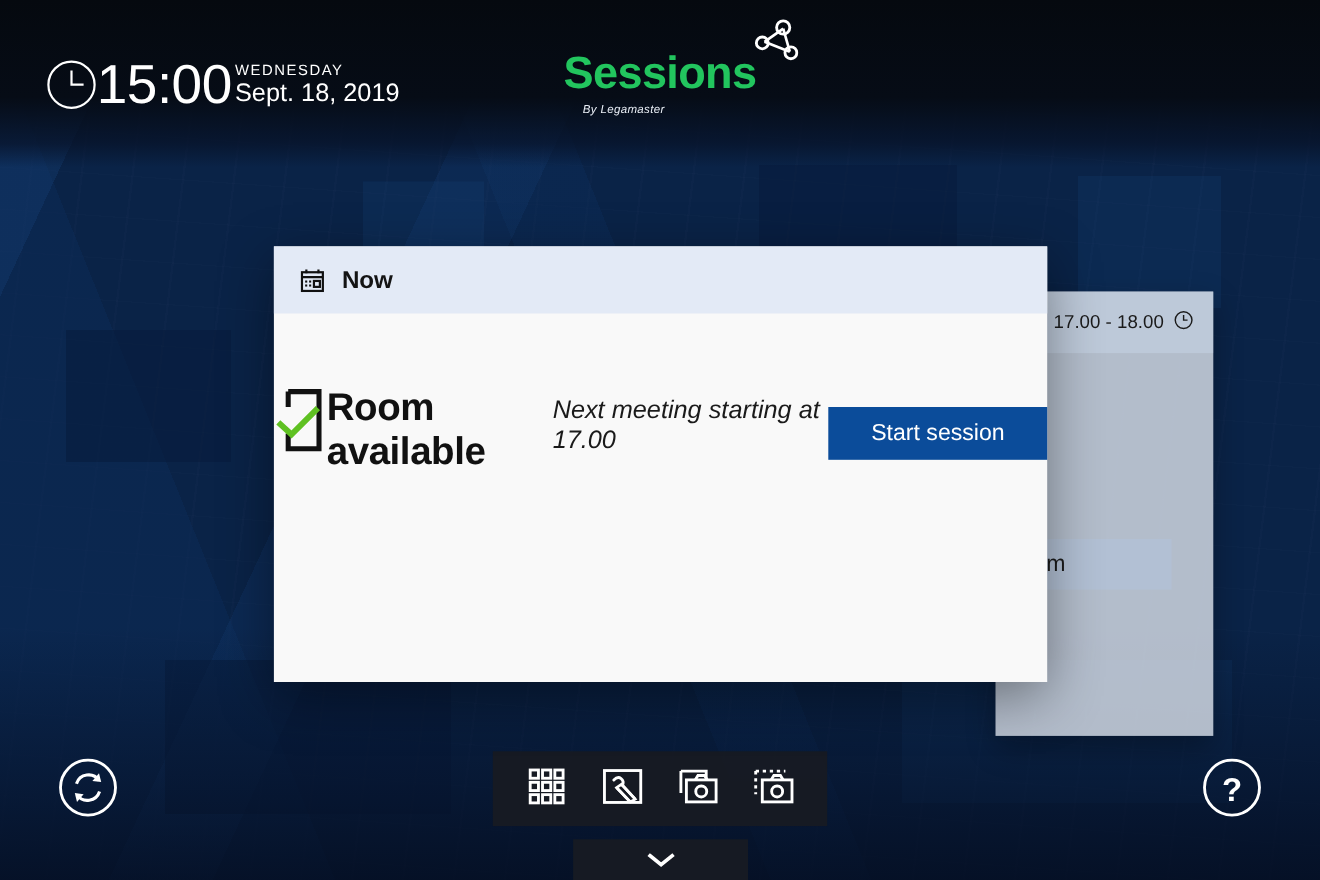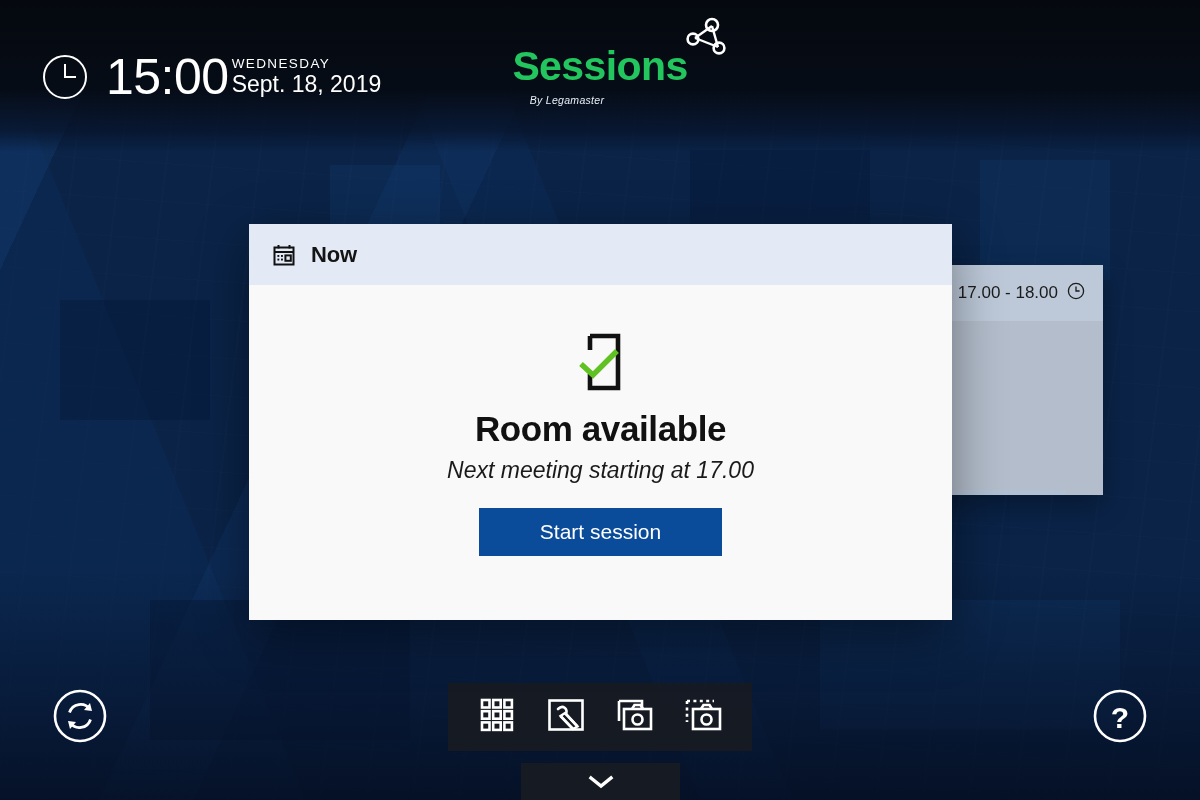--- a/index.html
+++ b/index.html
@@ -46,40 +46,40 @@
     position:absolute; left:0; right:0; bottom:0; height:230px;
     background:linear-gradient(180deg, rgba(5,16,38,0) 0%, rgba(5,16,38,.55) 60%, rgba(4,12,30,.80) 100%);
   }
   #bg .tint { position:absolute; inset:0; background:rgba(9,34,72,.34); }
 
   
   .header { position:absolute; left:0; top:0; width:100%; height:150px; z-index:5; }
 
   .clock-block { position:absolute; left:42px; top:52px; display:flex; align-items:center; }
   .clock-icon { width:46px; height:46px; flex:0 0 auto; }
-  .time { color:#fff; font-size:50px; line-height:1; font-weight:400; letter-spacing:-.5px; margin-left:18px; }
+  .time { color:#fff; font-size:50px; line-height:1; font-weight:400; letter-spacing:-.5px; }
   .datecol { margin-left:3px; color:#fff; }
   .dow { font-size:13.5px; letter-spacing:1.4px; line-height:1.15; }
   .date { font-size:23px; line-height:1.18; font-weight:400; }
 
   .logo-block { position:absolute; left:0; right:0; top:46px; display:flex; flex-direction:column; align-items:center; }
   .logo-row { position:relative; display:flex; align-items:flex-end; }
   .logo-word { color:#22c55e; font-size:41px; font-weight:700; letter-spacing:-.6px; line-height:1; }
   .logo-mark { position:absolute; right:-38px; top:-30px; width:44px; height:44px; }
   .logo-sub { color:#e9eef6; font-size:10.5px; letter-spacing:.3px; margin-top:7px; margin-right:66px;font-style:italic; }
 
   .room-block { position:absolute; right:28px; top:54px; display:flex; align-items:center; }
   .room-text { text-align:right; color:#fff; margin-right:18px; }
   .room-label { font-size:12.5px; letter-spacing:1.5px; line-height:1.2; }
   .room-name { font-size:23px; line-height:1.25; }
   .door-icon { width:40px; height:46px; flex:0 0 auto; }
 
   
   .behind-card {
-    position:absolute; left:905px; top:265px; width:198px; height:230px; z-index:6;
+    position:absolute; left:905px; top:265px; width:198px; height:404px; z-index:6;
     background:rgba(221,227,236,.80);
     box-shadow:0 10px 26px rgba(0,0,0,.30);
     overflow:hidden;
   }
   .behind-card .bc-head {
     height:56px; background:rgba(190,202,218,.92);
     display:flex; align-items:center; justify-content:flex-end;
     padding:0 18px; gap:9px;
   }
   .behind-card .bc-time { font-size:17px; color:#1b1b1b; }
@@ -97,21 +97,21 @@
     position:absolute; left:249px; top:224px; width:703px; height:396px; z-index:20;
     background:#f9f9f9; box-shadow:0 14px 48px rgba(0,0,0,.42);
   }
   .modal-head {
     height:61px; background:#e3eaf6;
     display:flex; align-items:center; padding-left:24px; gap:16px;
   }
   .cal-icon { width:22px; height:22px; flex:0 0 auto; }
   .modal-head-title { font-size:22px; font-weight:700; color:#141414; letter-spacing:-.2px; }
 
-  .modal-body { display:flex; flex-direction:column; align-items:center; padding-top:48px; }
+  .modal-body { display:flex; align-items:center; padding-top:48px; }
   .status-icon { width:48px; height:58px; }
   .status-title { font-size:35px; font-weight:700; color:#111; margin-top:18px; letter-spacing:-.4px; }
   .status-sub { font-size:23px; color:#1a1a1a; margin-top:8px;font-style:italic; }
   .cta {
     margin-top:24px; width:243px; height:48px; background:#0b4c9a; border:none;
     color:#fff; font-size:21px; font-family:inherit; cursor:pointer;
     display:flex; align-items:center; justify-content:center;
   }
 
   

